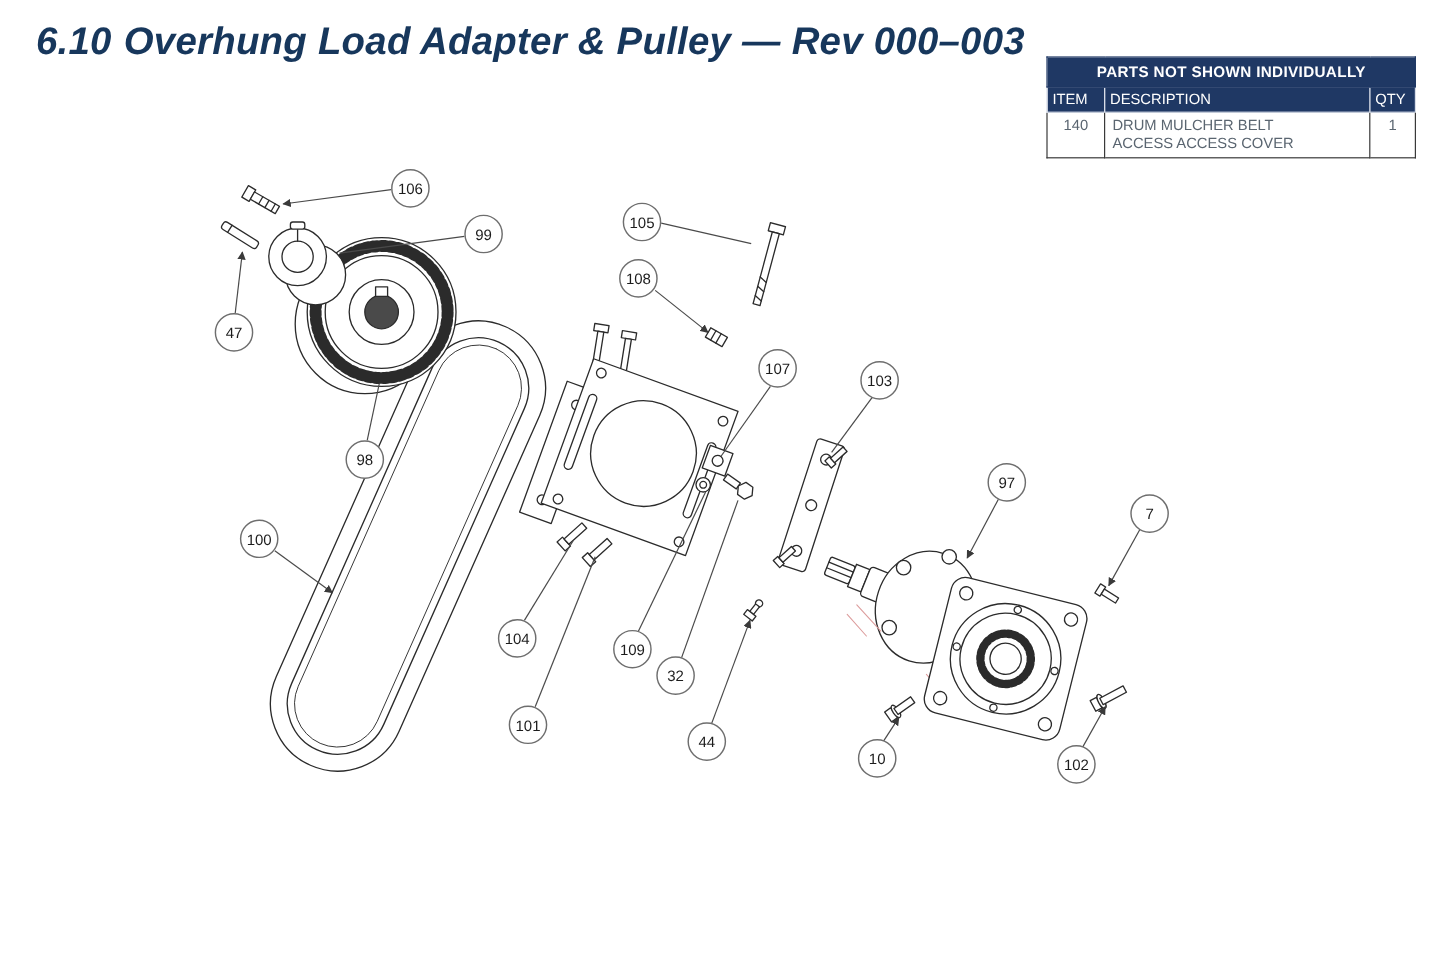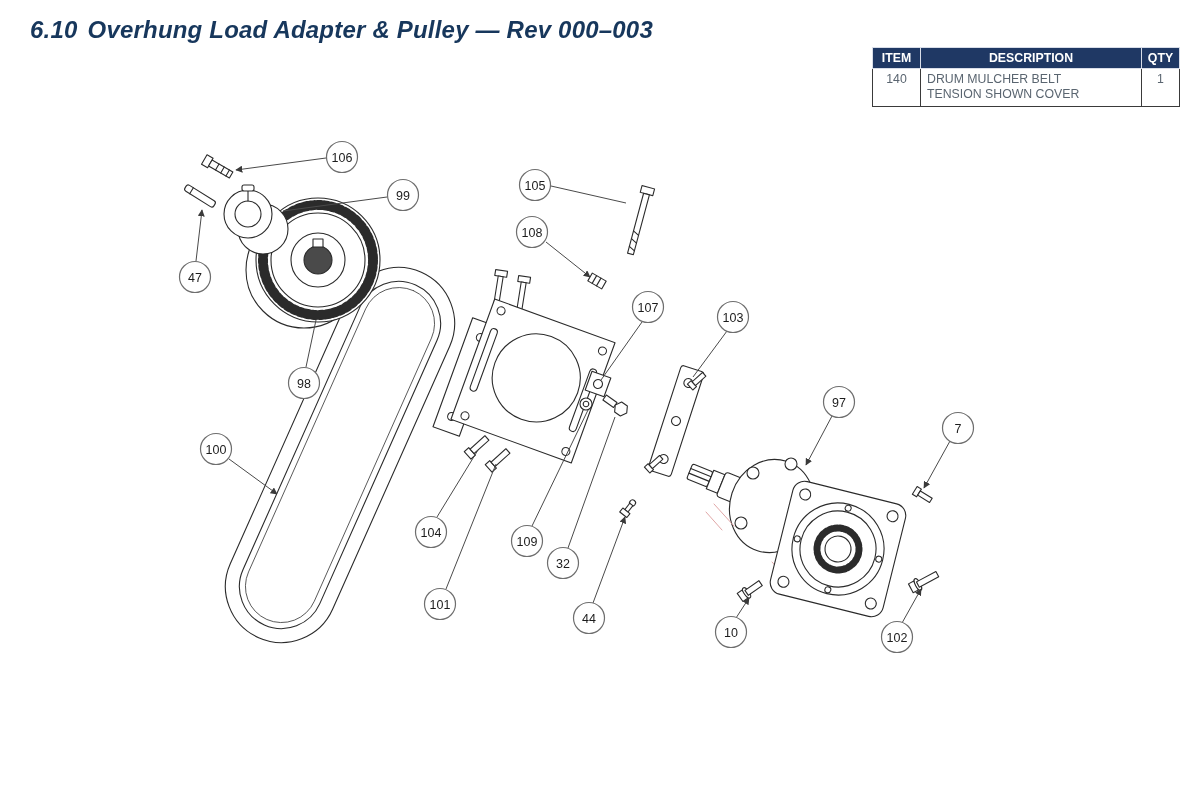--- a/index.html
+++ b/index.html
@@ -1,36 +1,36 @@
 <!DOCTYPE html>
 <html><head>
 <meta charset="utf-8">
 <style>
   * { margin:0; padding:0; box-sizing:border-box; }
   html,body { width:1200px; height:800px; background:#ffffff;
     font-family:"Liberation Sans", sans-serif; position:relative; overflow:hidden; }
 
   .page-title {
     position:absolute; left:30px; top:16px;
-    font-size:24px; font-weight:bold; font-style:italic;
+    font-size:32px; font-weight:bold; font-style:italic;
     color:#17375c; letter-spacing:.2px; white-space:nowrap;
   }
   .page-title .tnum { margin-right:10px; }
 
   .parts-table {
     position:absolute; left:872px; top:47px; width:308px;
     border-collapse:collapse; font-size:12.5px;
     border:1px solid #2f2f2f; background:#fff;
   }
   .parts-table .tbl-title {
     background:#1f3864; color:#ffffff; font-weight:bold; text-align:center;
     padding:5px 4px; border:1px solid #1f3864; font-size:12.7px; letter-spacing:.3px;
   }
   .parts-table th {
-    background:#1f3864; color:#ffffff; font-weight:bold; text-align:center;
+    background:#1f3864; color:#ffffff; font-weight:normal; text-align:left;
     padding:3px 4px; border:1px solid #d8dde8; font-size:12.3px;
   }
   .parts-table td {
     border:1px solid #3a3a3a; color:#5a6570; padding:3px 6px;
     vertical-align:top; background:#fff; font-size:12.3px;
   }
   .parts-table td.c { text-align:center; }
   .parts-table th.col-item { width:48px; }
   .parts-table th.col-qty  { width:38px;margin-left:12px; }
   .desc-wrap { display:inline-block; max-width:185px; line-height:1.25; }
@@ -40,28 +40,31 @@
 </style>
 </head>
 <body>
 
 <h1 class="page-title">
   <span class="tnum">6.10</span><span>Overhung Load Adapter &amp; Pulley — Rev 000–003</span>
 </h1>
 
 <table class="parts-table">
   <tbody>
+      <tr>
+    <td class="tbl-title" colspan="3">PARTS NOT SHOWN INDIVIDUALLY</td>
+  </tr>
   <tr>
     <th class="col-item">ITEM</th>
     <th>DESCRIPTION</th>
     <th class="col-qty">QTY</th>
   </tr>
   <tr>
     <td class="c">140</td>
-    <td><span class="desc-wrap">DRUM MULCHER BELT TENSION SHOWN COVER</span></td>
+    <td><span class="desc-wrap">DRUM MULCHER BELT ACCESS ACCESS COVER</span></td>
     <td class="c">1</td>
   </tr>
 </tbody>
   </table>
 
 <svg id="diagram" width="1200" height="800" viewBox="0 0 1200 800" xmlns="http://www.w3.org/2000/svg">
   <defs>
     <marker id="arrow" viewBox="0 0 10 10" refX="9" refY="5" markerWidth="7" markerHeight="7" orient="auto-start-reverse">
       <path d="M0,0 L10,5 L0,10 z" fill="#3a3a3a"></path>
     </marker>

